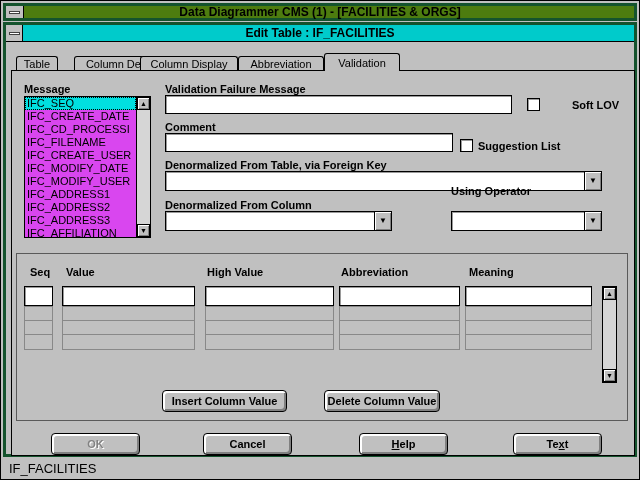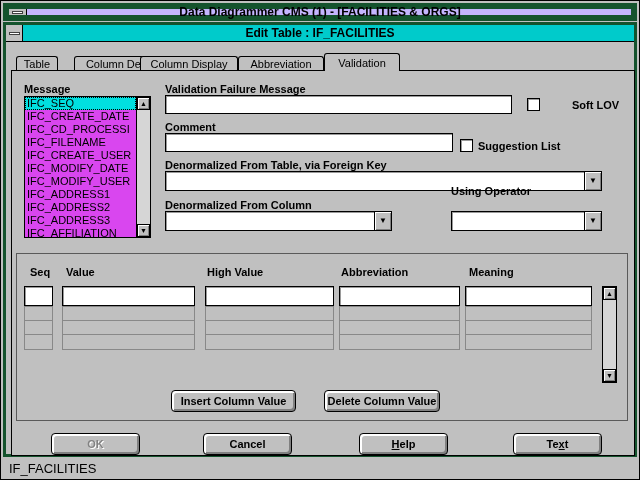--- a/index.html
+++ b/index.html
@@ -2,22 +2,22 @@
 <html><head>
 <meta charset="utf-8">
 <style>
   * { margin:0; padding:0; box-sizing:border-box; }
   html,body { width:640px; height:480px; overflow:hidden; }
   body { font-family:"Liberation Sans", sans-serif; background:#c0c0c0; color:#000; }
 
   .app { position:relative; width:640px; height:480px; background:#c0c0c0; border:1px solid #000; }
 
   
-  .titlebar { position:absolute; left:2px; top:2px; width:634px; height:18px; background:#c4b5fd;
-              border:6px solid #14532d; display:flex; align-items:center; }
+  .titlebar { position:absolute; left:2px; top:2px; width:634px; height:18px; background:#4d7c0f;
+              border:3px solid #14532d; display:flex; align-items:center; }
   .sysmenu { width:18px; height:100%; border-right:1px solid #000; background:#c0c0c0;
              display:flex; align-items:center; justify-content:center; }
   .sysdash { width:11px; height:3px; background:#fff; border:1px solid #404040; }
   .title-text { flex:1; text-align:center; font-size:12px; font-weight:bold; white-space:nowrap; overflow:hidden; }
   .title-spacer { width:18px; height:100%; }
 
   
   .dialog { position:absolute; left:2px; top:21px; width:634px; height:435px; border:3px solid #14532d; background:#c0c0c0; }
   .titlebar2 { position:absolute; left:0; top:0; width:100%; height:17px; background:#00cbcb;
                border-bottom:1px solid #000; display:flex; align-items:center; }
@@ -208,21 +208,21 @@
 
       <div class="vscroll2" style="left:585px; top:32px; height:97px;">
         <div class="scroll-btn up">
           <span class="arrow-glyph">▲</span>
         </div>
         <div class="scroll-btn down">
           <span class="arrow-glyph">▼</span>
         </div>
       </div>
 
-      <div class="win-btn" style="left:154px; top:136px; width:125px; height:22px;">Insert Column Value</div>
+      <div class="win-btn" style="left:145px; top:136px; width:125px; height:22px;">Insert Column Value</div>
       <div class="win-btn" style="left:307px; top:136px; width:116px; height:22px;">Delete Column Value</div>
     </div>
 
     <div class="win-btn disabled" style="left:45px; top:408px; width:89px; height:22px;">OK</div>
     <div class="win-btn" style="left:197px; top:408px; width:89px; height:22px;">Cancel</div>
     <div class="win-btn" style="left:353px; top:408px; width:89px; height:22px;">
       <span></span>
         <span class="accel">H</span>
         <span>elp</span>
     </div>

